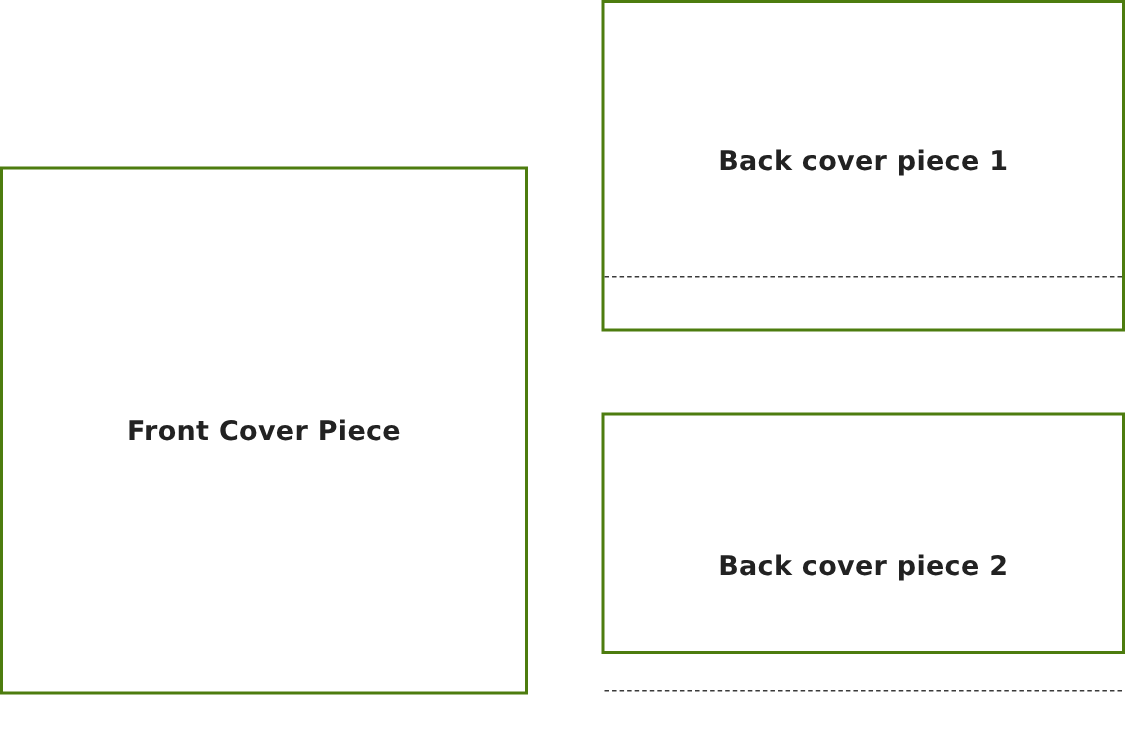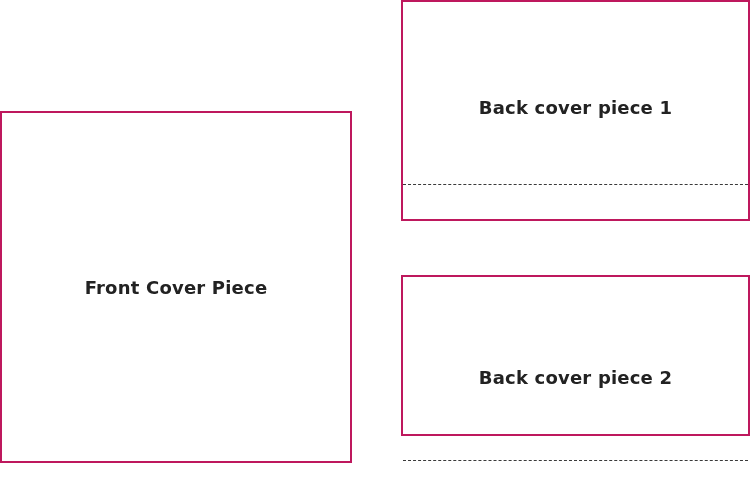--- a/index.html
+++ b/index.html
@@ -10,21 +10,21 @@
     body {
       width: 750px;
       height: 497px;
       position: relative;
       overflow: hidden;
       font-family: "DejaVu Sans", sans-serif;
     }
     .piece {
       position: absolute;
       box-sizing: border-box;
-      border: 2px solid #be185d;
+      border: 2px solid #4d7c0f;
       background: #ffffff;
     }
     .piece-label {
       position: absolute;
       left: 0;
       right: 0;
       text-align: center;
       font-weight: bold;
       font-size: 18px;
       color: #222222;

